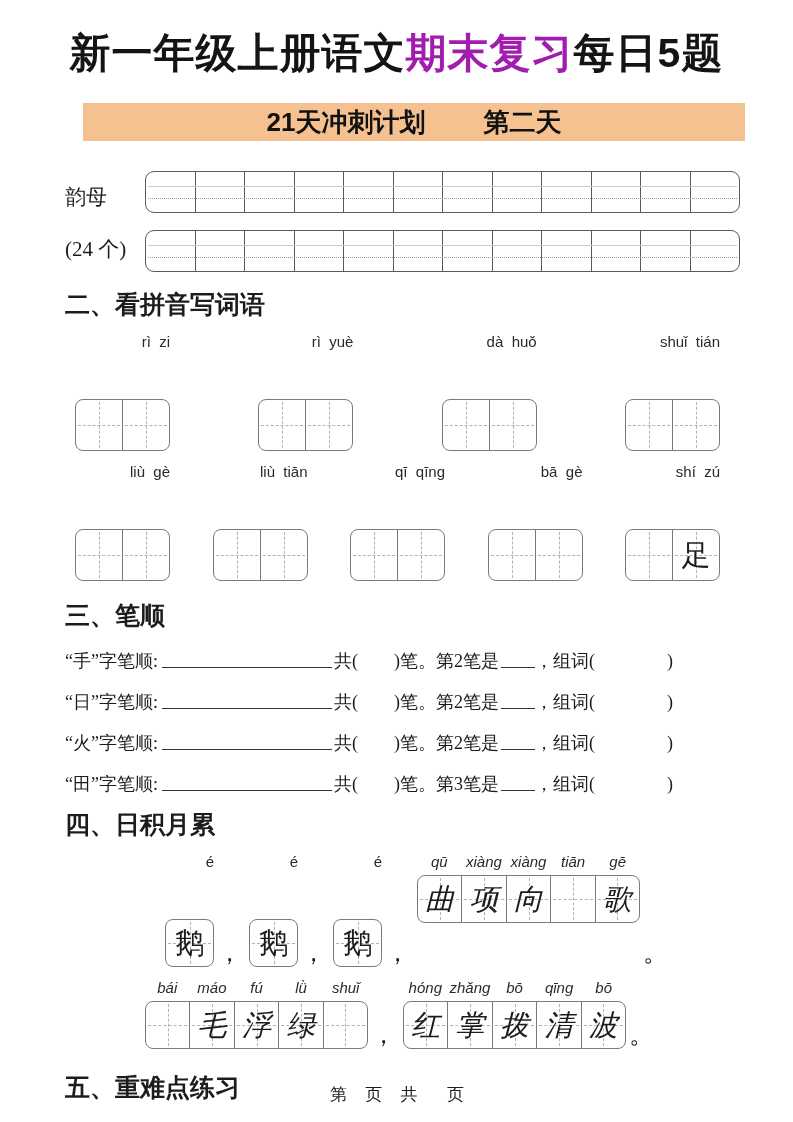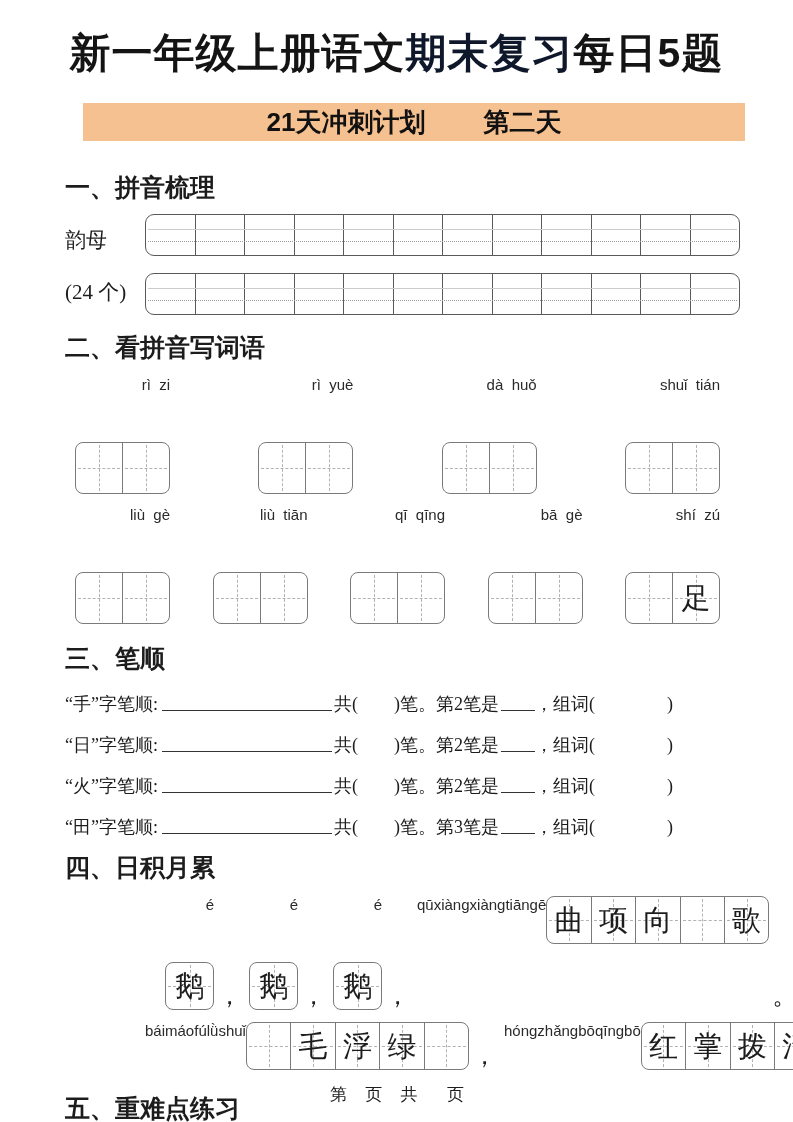--- a/index.html
+++ b/index.html
@@ -99,21 +99,21 @@
     align-self:flex-end; margin:0 2px 5px 4px;
   }
   .u-short {
     width:34px; border-bottom:1.5px solid #333;
     align-self:flex-end; margin:0 0 5px 2px;
   }
   
   .sec4 { margin-top:12px; }
   .jy-line { display:flex; align-items:flex-end; margin-top:12px; }
   .jy-line .word-block, .hz-block { align-self:flex-start; }
-  .hz-block { display:flex; flex-direction:row; }
+  .hz-block { display:flex; flex-direction:column;font-style:italic; }
   .pinyin-row { display:flex; margin-bottom:4px; }
   .pinyin-row span {
     flex:1; text-align:center;
     font-family:"Liberation Sans", sans-serif;
     font-size:15px; color:#2a2a2a; white-space:nowrap; line-height:1.2;
   }
   .hz-box {
     border:1.5px solid #7a7a7a; border-radius:8px;
     display:flex; overflow:hidden; height:48px; background:#fff;
   }
@@ -133,31 +133,30 @@
   .footer {
     position:absolute; left:8px; right:0; bottom:16px;
     text-align:center; font-size:17px; letter-spacing:7px; white-space:pre;
   }
 </style>
 </head>
 <body>
 
 <div class="page">
 
-  <div class="title"><span>新一年级上册语文</span><span class="hl" style="color: #0f172a;">期末复习</span><span>每日5题</span></div>
+  <div class="title"><span>新一年级上册语文</span><span class="hl" style="color: #a21caf;">期末复习</span><span>每日5题</span></div>
 
   <div class="banner" style="background: rgb(246, 193, 145);">
     <span>21天冲刺计划</span>
     <span>第二天</span>
   </div>
 
   <div class="content">
 
     <div class="sec1">
-      <div class="sec-heading">一、拼音梳理</div>
       <div class="py-wrap">
         <div class="py-labels">
           <div class="l1">韵母</div>
           <div class="l2">(24 个)</div>
         </div>
         <div class="py-grids">
           <div class="py-row">
               <div class="py-cell"></div>
               <div class="py-cell"></div>
               <div class="py-cell"></div>

